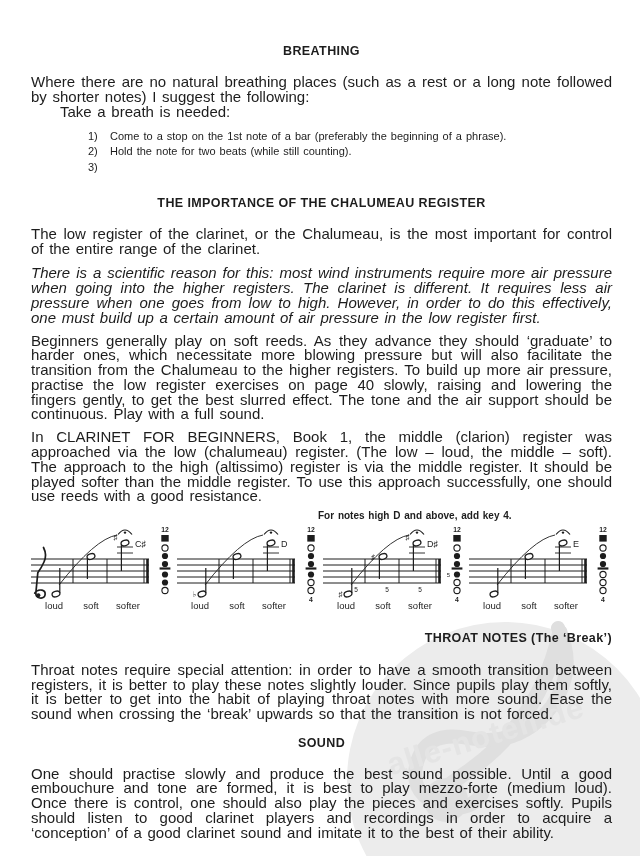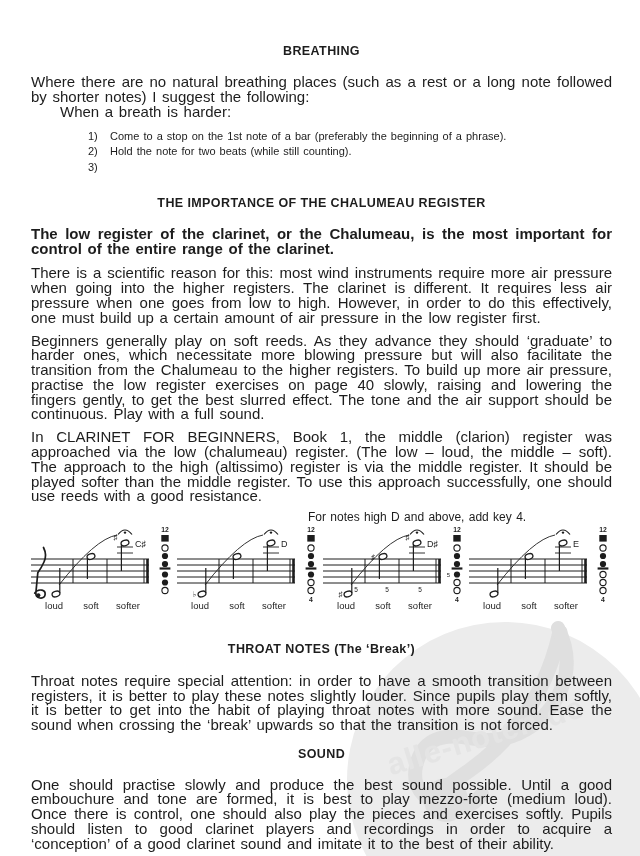--- a/index.html
+++ b/index.html
@@ -24,50 +24,51 @@
     letter-spacing:.4px;
     margin:0;
   }
   .para{
     font-size:15px;
     line-height:14.7px;
     text-align:justify;
     word-spacing:1.5px;
     margin:0;
   }
-  .bold{font-weight:bold;}
+  .bold{font-weight:normal;}
   .title{margin-top:44px;}
   .intro{margin-top:17px;}
   .subline{margin-top:1px;padding-left:29px;}
   .steps{margin-top:9px;padding-left:57px;}
   .step{display:flex;font-size:11px;line-height:15.3px;word-spacing:1px;}
   .step-num{width:22px;flex:0 0 22px;}
   .h-chalumeau{margin-top:21px;}
   .lead{margin-top:17px;}
-  .mt10{margin-top:10px;}
+  .mt10{margin-top:10px;font-style:italic;}
   .mt8{margin-top:8.5px;}
   .music-block{
     position:relative;
     margin-top:13px;
     height:112px;
   }
   .music-instruction{
     position:absolute;
-    left:277px;top:-7px;
-    font-size:12px;
+    left:287px;top:-7px;
+    font-size:10px;
     color:#1d1d1d;
     word-spacing:1px;
+    font-weight:bold;
   }
   .music-row{
     position:absolute;
     left:-2px;top:4px;
     display:flex;
   }
   .music-row svg{display:block;}
-  .h-throat{margin-top:13px;}
+  .h-throat{margin-top:2px;text-align:right;}
   .throat-para{margin-top:18px;}
   .h-sound{margin-top:14px;}
   .sound-para{margin-top:17px;}
   .signature{
     margin-top:23px;
     text-align:right;
     font-weight:bold;
     font-size:12px;
     letter-spacing:.4px;
     padding-right:6px;
@@ -102,21 +103,21 @@
     </svg>
     <div class="watermark-text" style="color:#e4e4e4">alle-noten.de</div>
   </div>
 
   <div class="content">
 
     <h1 class="h-center title">BREATHING</h1>
 
     <p class="para intro">Where there are no natural breathing places (such as a rest or a long note followed by shorter notes) I suggest the following:</p>
 
-    <p class="para subline">When a breath is harder:</p>
+    <p class="para subline">Take a breath is needed:</p>
 
     <div class="steps">
       <div class="step">
         <span class="step-num">1)</span>
         <span>Come to a stop on the 1st note of a bar (preferably the beginning of a phrase).</span>
       </div>
       <div class="step">
         <span class="step-num">2)</span>
         <span>Hold the note for two beats (while still counting).</span>
       </div>

